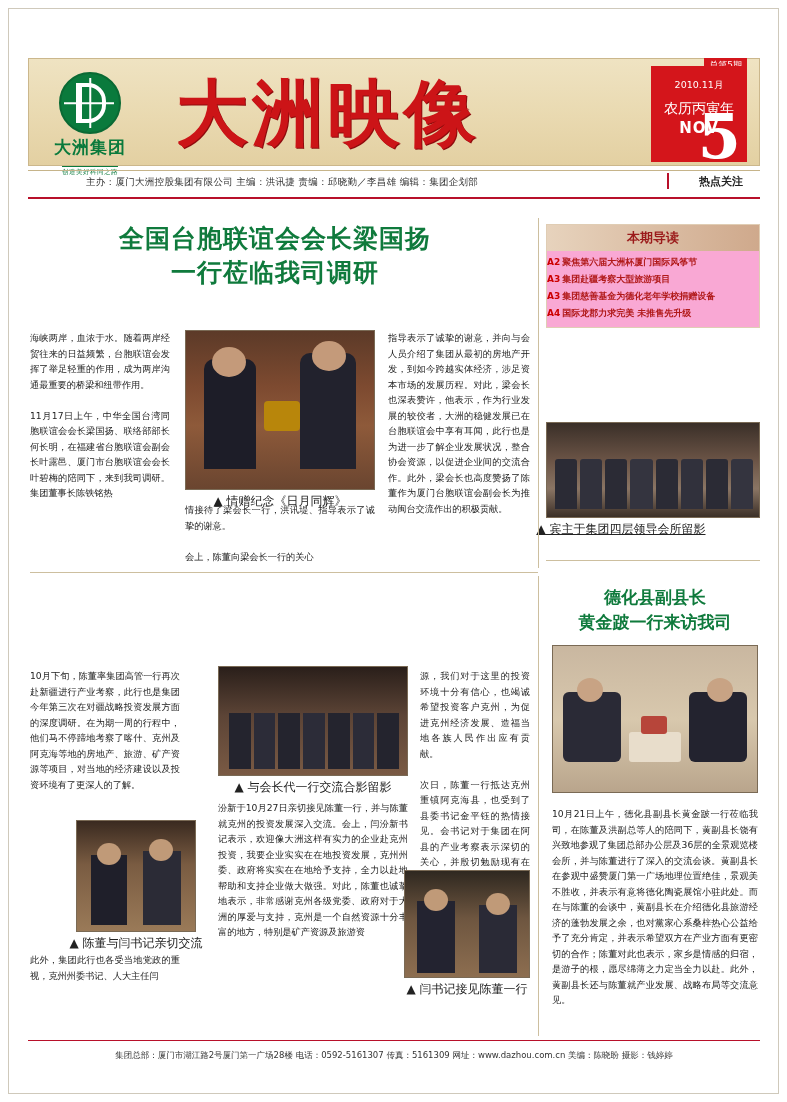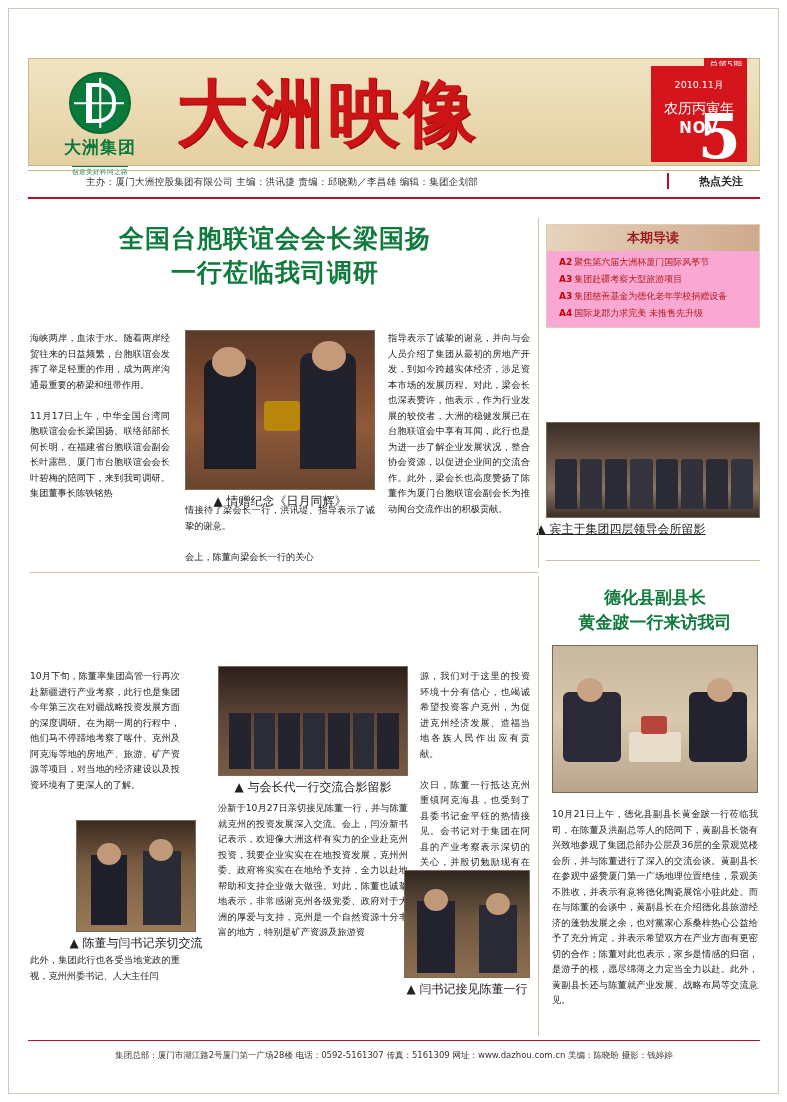--- a/index.html
+++ b/index.html
@@ -4,21 +4,21 @@
 <style>
   html,body{margin:0;padding:0;background:#ffffff;}
   body{font-family:"DejaVu Sans","Liberation Sans",sans-serif;}
   #page{position:relative;width:787px;height:1102px;background:#fff;overflow:hidden;}
   .frame{position:absolute;left:8px;top:8px;width:771px;height:1086px;border:1px solid #cfc9bb;background:#fff;box-sizing:border-box;}
 
   
   .masthead{position:absolute;left:28px;top:58px;width:732px;height:108px;
     background:linear-gradient(180deg,#efe3c2 0%,#e9d9b0 55%,#e3d0a2 100%);
     border:1px solid #c9b display;box-sizing:border-box;border:1px solid #cbb78c;}
-  .logo{position:absolute;left:40px;top:72px;width:120px;height:84px;text-align:center;}
+  .logo{position:absolute;left:30px;top:72px;width:120px;height:84px;text-align:center;}
   .logo-globe{width:58px;height:58px;margin:0 auto;border-radius:50%;
      background:#0a7a3c;position:relative;border:2px solid #0a6a34;}
   .logo-globe:before{content:"";position:absolute;left:50%;top:4px;width:1.5px;height:50px;background:#fff;transform:translateX(-50%);}
   .logo-globe:after{content:"";position:absolute;top:50%;left:3px;width:50px;height:1.5px;background:#fff;transform:translateY(-50%);}
   .logo-d{position:absolute;left:15px;top:9px;width:30px;height:40px;border:4px solid #fff;border-radius:0 18px 18px 0;border-left-width:6px;box-sizing:border-box;}
   .logo-name{font-size:17px;font-weight:bold;color:#0a7a3c;letter-spacing:1px;margin-top:2px;}
   .logo-sub{font-size:6.5px;color:#0a7a3c;letter-spacing:.5px;margin-top:2px;border-top:1px solid #0a7a3c;padding-top:1px;display:inline-block;}
 
   .title-cn{position:absolute;left:176px;top:70px;width:400px;height:86px;
      font-family:"DejaVu Serif","Liberation Serif",serif;font-weight:bold;font-size:72px;color:#cc1417;
@@ -39,21 +39,21 @@
   .hot-sep{position:absolute;right:118px;top:173px;width:2px;height:16px;background:#b8102a;}
 
   .leadhead{position:absolute;left:30px;top:222px;width:490px;text-align:center;
      font-family:"DejaVu Serif","Liberation Serif",serif;font-size:25px;font-weight:bold;color:#0f7a3c;line-height:34px;letter-spacing:1px;}
   .col-v{position:absolute;font-size:9.2px;line-height:15.5px;color:#222;text-align:justify;}
   .pcap{position:absolute;font-size:12px;color:#222;text-align:center;width:100%;}
 
   
   .guide{position:absolute;left:546px;top:224px;width:214px;height:104px;background:#f9a8d4;border:1px solid #e0cdb4;box-sizing:border-box;}
   .guide-hd{height:26px;background:linear-gradient(90deg,#e7d3bd,#cfa98c);color:#9b1b1b;font-weight:bold;font-size:13px;text-align:center;line-height:26px;}
-  .guide-item{font-size:9px;color:#b11a1a;margin:5px 6px 0 12px;line-height:12px;}
+  .guide-item{font-size:9px;color:#b11a1a;margin:5px 6px 0 0;line-height:12px;font-weight:bold;}
   .guide-item b{color:#c00;margin-right:2px;}
 
   .sep-v{position:absolute;width:1px;background:#cdbf9f;}
   .sep-h{position:absolute;height:1px;background:#cdbf9f;}
 
   .head2{position:absolute;left:30px;top:600px;width:500px;text-align:center;
      font-family:"DejaVu Serif","Liberation Serif",serif;font-size:19px;font-weight:bold;color:#0f7a3c;line-height:28px;}
   .head3{position:absolute;left:552px;top:585px;width:206px;text-align:center;
      font-family:"DejaVu Serif","Liberation Serif",serif;font-size:17px;font-weight:bold;color:#0f7a3c;line-height:25px;}
 

